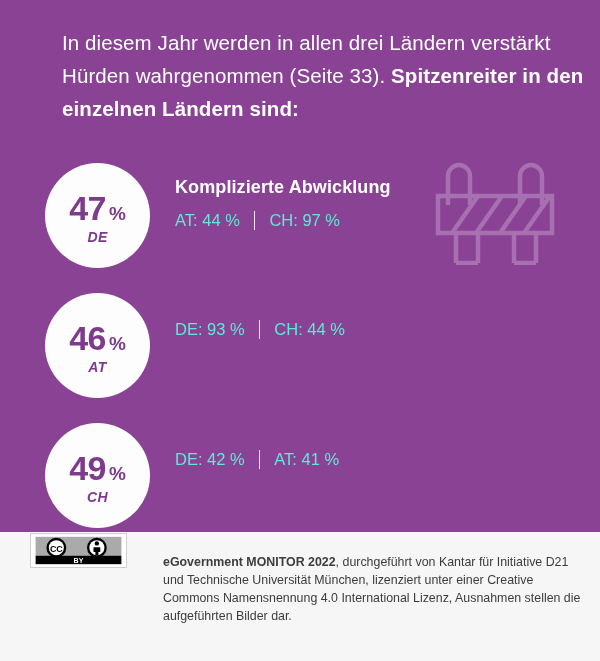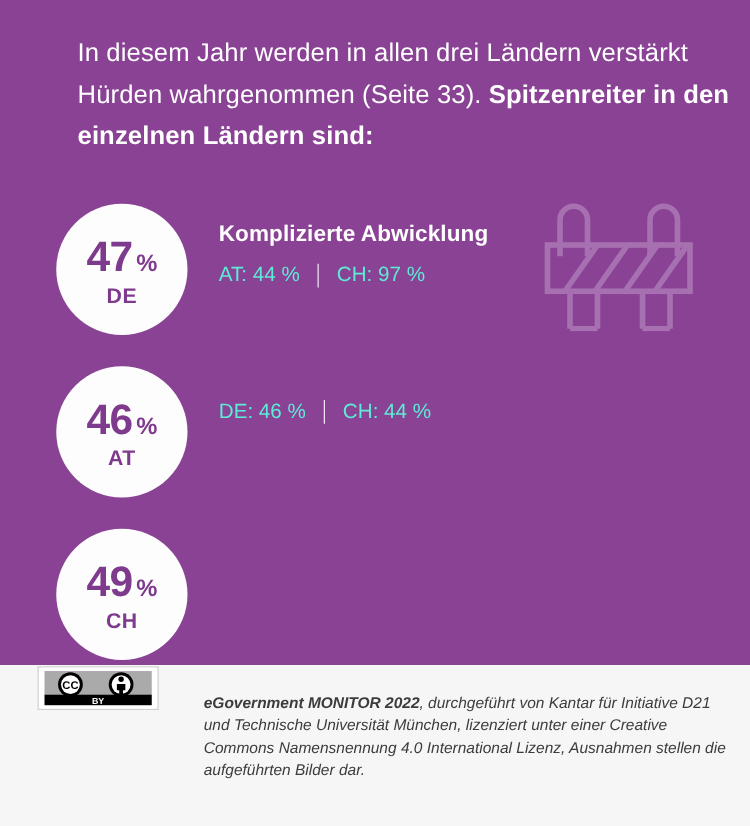--- a/index.html
+++ b/index.html
@@ -85,24 +85,25 @@
     font-weight: 700;
     letter-spacing: -0.5px;
   }
   .circle-unit {
     font-size: 19px;
     font-weight: 700;
     margin-left: 3px;
   }
   .circle-country {
     color: #7e3a8c;
-    font-size: 17px;
+    font-size: 14px;
     font-weight: 700;
     letter-spacing: 0.4px;
     margin-top: 4px;
+    font-style: italic;
   }
 
   .stat-text {
     position: absolute;
     left: 175px;
     top: 14px;
     width: 400px;
   }
   .stat-title {
     color: #ffffff;
@@ -158,21 +159,20 @@
   }
   .footer-text {
     position: absolute;
     left: 163px;
     top: 553px;
     width: 418px;
     color: #3c3c3c;
     font-size: 12.4px;
     line-height: 18px;
     font-weight: 400;
-    font-style: italic;
   }
   .footer-text .bold {
     font-weight: 700;
   }
 </style>
 </head>
 <body>
 
 <div id="page">
 
@@ -223,36 +223,41 @@
       <div class="stat-row">
         <div class="circle">
           <div class="circle-main">
             <span class="circle-value">46</span>
             <span class="circle-unit">%</span>
           </div>
           <div class="circle-country">AT</div>
         </div>
         <div class="stat-text">
           <div class="stat-sub">
-            <span>DE: 46 %</span>
+            <span>DE: 93 %</span>
             <span class="divider"></span>
             <span>CH: 44 %</span>
           </div>
         </div>
       </div>
 
       <div class="stat-row">
         <div class="circle">
           <div class="circle-main">
             <span class="circle-value">49</span>
             <span class="circle-unit">%</span>
           </div>
           <div class="circle-country">CH</div>
         </div>
         <div class="stat-text">
+          <div class="stat-sub">
+            <span>DE: 42 %</span>
+            <span class="divider"></span>
+            <span>AT: 41 %</span>
+          </div>
         </div>
       </div>
 
     </div>
   </div>
 
   <div class="footer"></div>
 
   <div class="cc-badge">
     <svg viewBox="0 0 97 35" width="95" height="33" aria-hidden="true">

